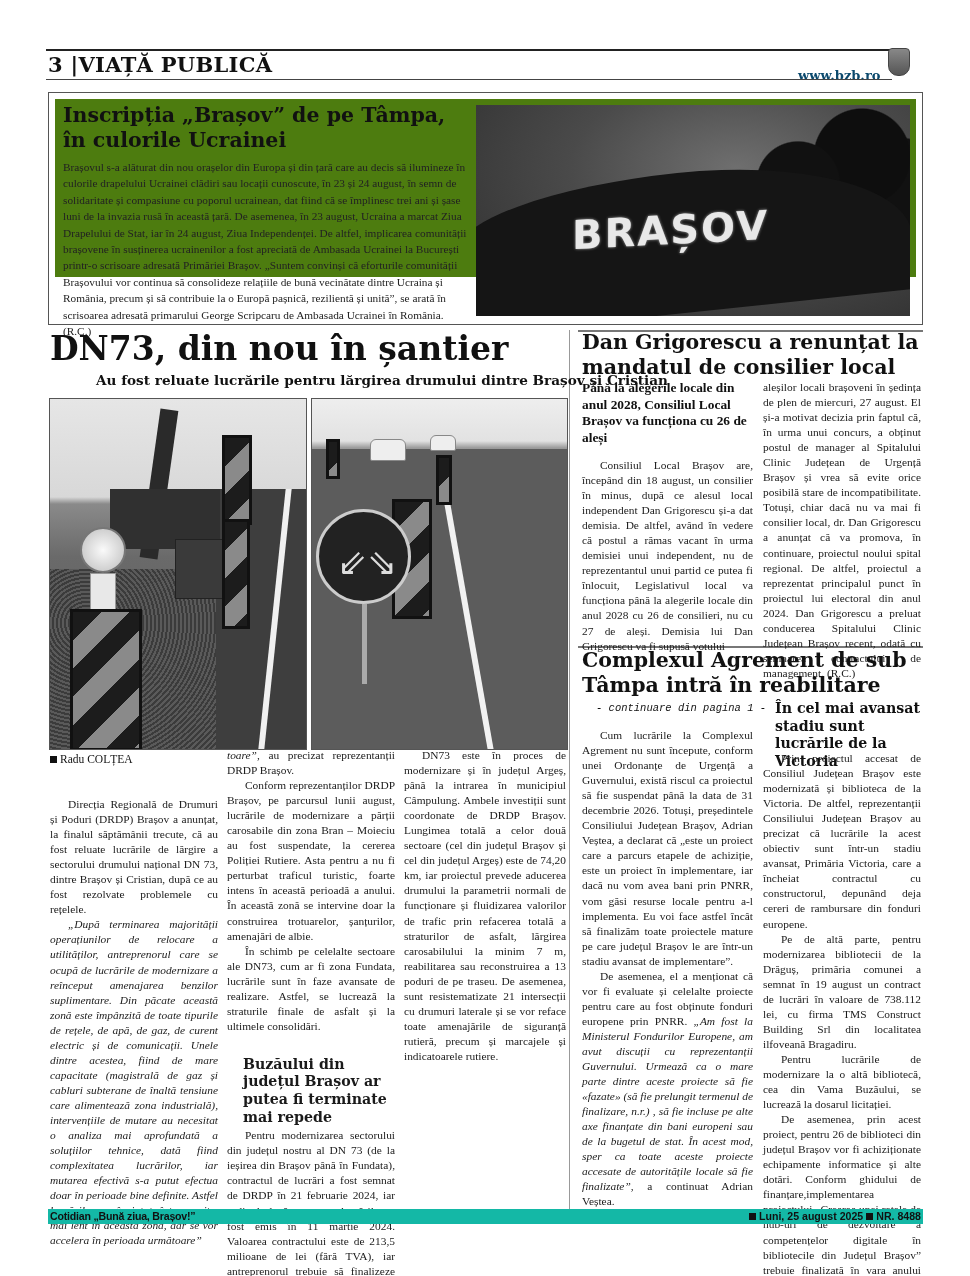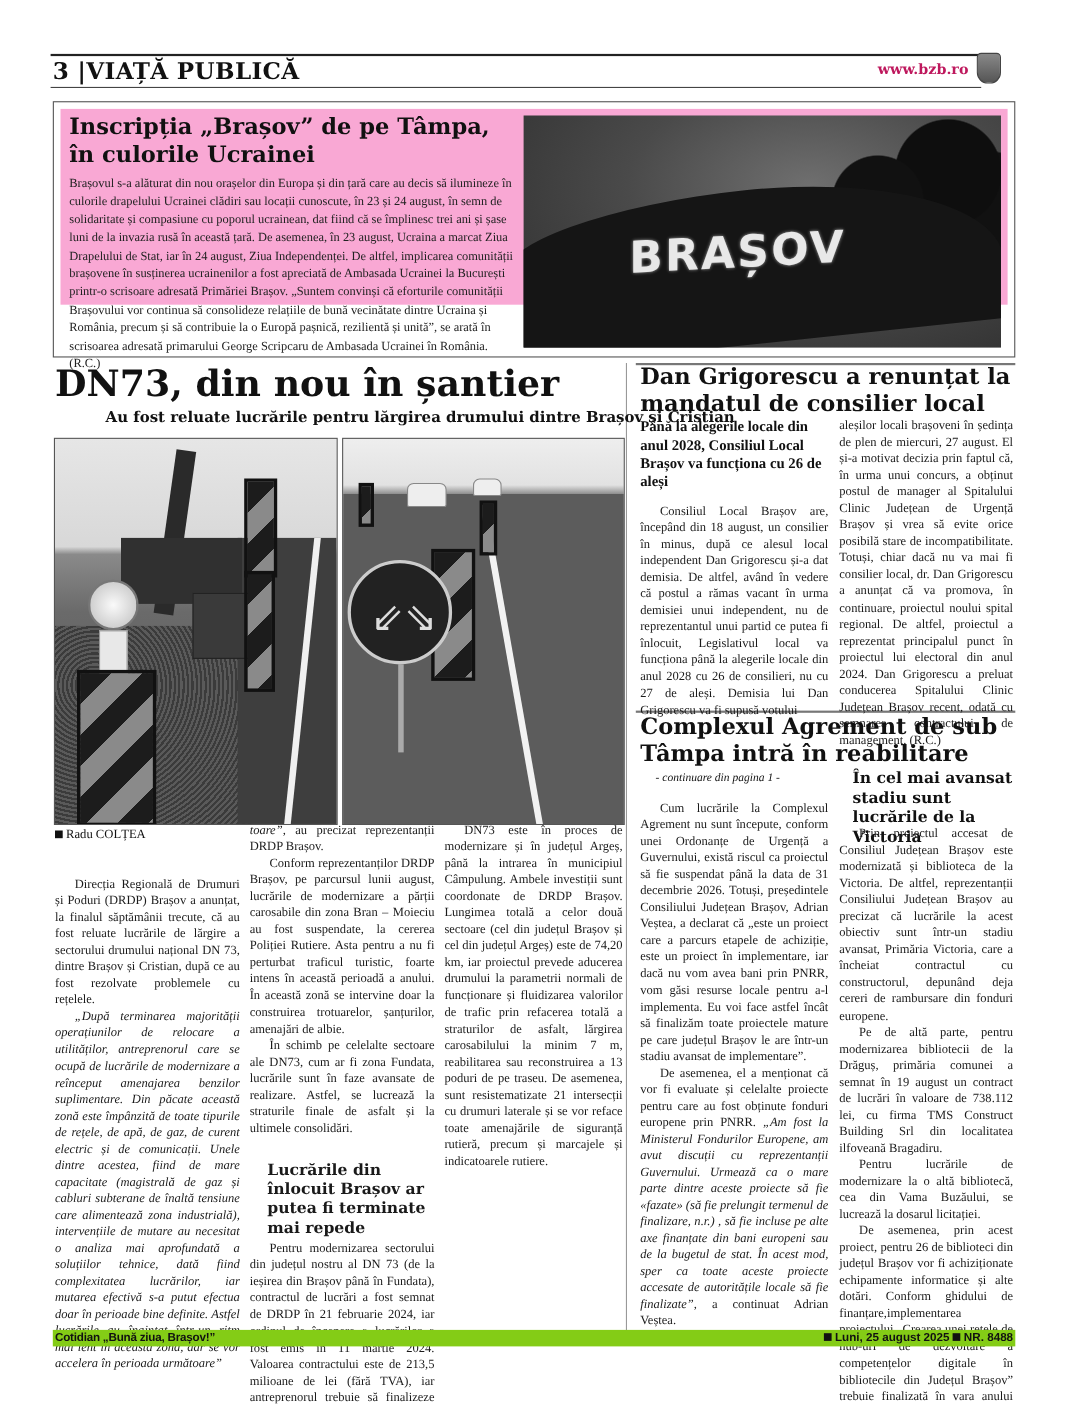--- a/index.html
+++ b/index.html
@@ -3,26 +3,26 @@
 <meta charset="utf-8">
 <style>
   * { box-sizing: border-box; margin: 0; padding: 0; }
   html, body { width: 970px; height: 1276px; background: #fff; overflow: hidden; }
   body { position: relative; font-family: "DejaVu Serif", "Liberation Serif", serif; color: #111; }
 
   
   .hdr-rule-top { position: absolute; left: 46px; top: 49px; width: 846px; height: 2px; background: #222; }
   .hdr-rule-bot { position: absolute; left: 46px; top: 79px; width: 846px; height: 1px; background: #444; }
   .section-title { position: absolute; left: 48px; top: 52px; font-size: 21px; font-weight: bold; letter-spacing: 0.3px; font-family: "DejaVu Serif", serif; }
-  .site-url { position: absolute; left: 798px; top: 56px; font-size: 13px; font-weight: bold; color: #be185d; font-family: "DejaVu Serif", serif; }
+  .site-url { position: absolute; left: 798px; top: 68px; font-size: 13px; font-weight: bold; color: #0c4a6e; font-family: "DejaVu Serif", serif; }
   .crest { position: absolute; left: 888px; top: 48px; width: 22px; height: 28px; background: linear-gradient(#888,#555); border-radius: 4px 4px 10px 10px; border: 1px solid #444; }
 
   
   .topbox { position: absolute; left: 48px; top: 92px; width: 875px; height: 233px; border: 1px solid #555; background: #fff; }
-  .topbox-inner { position: absolute; left: 6px; top: 6px; width: 861px; height: 178px; background: #f9a8d4; }
+  .topbox-inner { position: absolute; left: 6px; top: 6px; width: 861px; height: 178px; background: #4d7c0f; }
   .topbox h2 { position: absolute; left: 8px; top: 4px; width: 405px; font-size: 20.5px; line-height: 25px; font-weight: bold; }
   .topbox .lead { position: absolute; left: 8px; top: 60px; width: 405px; font-family: "Liberation Serif", serif; font-size: 11.3px; line-height: 16.4px; color: #222; text-align: left; }
   .photo-brasov { position: absolute; left: 421px; top: 6px; width: 434px; height: 211px; background: radial-gradient(ellipse at 60% 30%, #6f6f6f 0%, #4a4a4a 45%, #2d2d2d 100%); overflow: hidden; }
   .photo-brasov .hill { position: absolute; left: -10px; right: -10px; bottom: -20px; height: 140px; background: #151515; border-radius: 50% 50% 0 0 / 40% 60% 0 0; transform: rotate(-6deg); transform-origin: left bottom; }
   .photo-brasov .trees { position: absolute; right: 0; top: 0; width: 160px; height: 130px; background: radial-gradient(circle at 30% 60%, #111 0 30%, transparent 31%), radial-gradient(circle at 70% 40%, #0e0e0e 0 35%, transparent 36%), radial-gradient(circle at 90% 80%, #111 0 40%, transparent 41%); }
   .photo-brasov .sign { position: absolute; left: 96px; top: 102px; font-family: "DejaVu Sans", sans-serif; font-weight: bold; font-size: 40px; letter-spacing: 2px; color: #e8e8e8; transform: skewY(-3deg); text-shadow: 0 0 3px #aaa; }
 
   
   .vdiv { position: absolute; left: 569px; top: 330px; width: 1px; height: 880px; background: #999; }
   .hdiv-right1 { position: absolute; left: 578px; top: 330px; width: 345px; height: 2px; background: #777; }
@@ -62,27 +62,27 @@
   .col3 { left: 404px; top: 748px; width: 162px; }
 
   
   .gr-title { position: absolute; left: 582px; top: 330px; width: 340px; font-size: 20.5px; font-weight: bold; line-height: 25px; }
   .gr-sub { position: absolute; left: 582px; top: 380px; width: 176px; font-family: "Liberation Serif", serif; font-weight: bold; font-size: 13.4px; line-height: 16.6px; }
   .col4 { left: 582px; top: 458px; width: 171px; }
   .col5 { left: 763px; top: 380px; width: 158px; }
 
   
   .cx-title { position: absolute; left: 582px; top: 648px; width: 340px; font-size: 20.5px; font-weight: bold; line-height: 25px; }
-  .cx-cont { position: absolute; left: 596px; top: 702px; font-family: Liberation Serif, serif; font-style: italic; font-size: 10.5px; }
+  .cx-cont { position: absolute; left: 596px; top: 702px; font-family: Liberation Mono, monospace; font-style: italic; font-size: 10.5px; }
   .col6 { left: 582px; top: 728px; width: 171px; }
   .cx-h3 { position: absolute; left: 775px; top: 700px; width: 150px; font-family: "DejaVu Serif", serif; font-weight: bold; font-size: 14.2px; line-height: 17.6px; }
   .col7 { left: 763px; top: 751px; width: 158px; }
 
   
-  .footer { position: absolute; left: 48px; top: 1209px; width: 875px; height: 15px; background: #84cc16; }
+  .footer { position: absolute; left: 48px; top: 1209px; width: 875px; height: 15px; background: #14b8a6; }
   .footer-left { position: absolute; left: 2px; top: 0px; font-family: "Liberation Sans", sans-serif; font-weight: bold; font-size: 10.6px; line-height: 15px; letter-spacing: -0.2px; }
   .footer-right { position: absolute; right: 2px; top: 0px; font-family: "Liberation Sans", sans-serif; font-weight: bold; font-size: 10.6px; line-height: 15px; }
   .footer-right .sq { display: inline-block; width: 7px; height: 7px; background: #111; margin: 0 3px; vertical-align: middle; position: relative; top: -1px; }
 </style>
 </head>
 <body>
 
 <div class="hdr-rule-top"></div>
 <div class="section-title"><span>3</span> |<span>VIAȚĂ PUBLICĂ</span></div>
 <div class="site-url">www.bzb.ro</div>
@@ -142,21 +142,21 @@
 
 <div class="col col1">
   <p>Direcția Regională de Drumuri și Poduri (DRDP) Brașov a anunțat, la finalul săptămânii trecute, că au fost reluate lucrările de lărgire a sectorului drumului național DN 73, dintre Brașov și Cristian, după ce au fost rezolvate problemele cu rețelele.</p>
   <p><em>„După terminarea majorității operațiunilor de relocare a utilităților, antreprenorul care se ocupă de lucrările de modernizare a reînceput amenajarea benzilor suplimentare. Din păcate această zonă este împânzită de toate tipurile de rețele, de apă, de gaz, de curent electric și de comunicații. Unele dintre acestea, fiind de mare capacitate (magistrală de gaz și cabluri subterane de înaltă tensiune care alimentează zona industrială), intervențiile de mutare au necesitat o analiza mai aprofundată a soluțiilor tehnice, dată fiind complexitatea lucrărilor, iar mutarea efectivă s-a putut efectua doar în perioade bine definite. Astfel lucrările au înaintat într-un ritm mai lent în această zonă, dar se vor accelera în perioada următoare”</em></p>
 </div>
 
 <div class="col col2">
   <p style="text-indent:0"><em>toare”</em><span>, au precizat reprezentanții DRDP Brașov.</span></p>
   <p>Conform reprezentanților DRDP Brașov, pe parcursul lunii august, lucrările de modernizare a părții carosabile din zona Bran – Moieciu au fost suspendate, la cererea Poliției Rutiere. Asta pentru a nu fi perturbat traficul turistic, foarte intens în această perioadă a anului. În această zonă se intervine doar la construirea trotuarelor, șanțurilor, amenajări de albie.</p>
   <p>În schimb pe celelalte sectoare ale DN73, cum ar fi zona Fundata, lucrările sunt în faze avansate de realizare. Astfel, se lucrează la straturile finale de asfalt și la ultimele consolidări.</p>
-  <h3 style="margin-top:22px">Lucrările din înlocuit Brașov ar putea fi terminate mai repede</h3>
+  <h3 style="margin-top:22px">Buzăului din județul Brașov ar putea fi terminate mai repede</h3>
   <p>Pentru modernizarea sectorului din județul nostru al DN 73 (de la ieșirea din Brașov până în Fundata), contractul de lucrări a fost semnat de DRDP în 21 februarie 2024, iar ordinul de începere a lucrărilor a fost emis în 11 martie 2024. Valoarea contractului este de 213,5 milioane de lei (fără TVA), iar antreprenorul trebuie să finalizeze proiectul până în primăvara anului viitor. Reprezentanții DRDP Brașov spun că există șanse reale ca lucrările să se termine până la finalul acestui an.</p>
 </div>
 
 <div class="col col3">
   <p style="margin-top:0">DN73 este în proces de modernizare și în județul Argeș, până la intrarea în municipiul Câmpulung. Ambele investiții sunt coordonate de DRDP Brașov. Lungimea totală a celor două sectoare (cel din județul Brașov și cel din județul Argeș) este de 74,20 km, iar proiectul prevede aducerea drumului la parametrii normali de funcționare și fluidizarea valorilor de trafic prin refacerea totală a straturilor de asfalt, lărgirea carosabilului la minim 7 m, reabilitarea sau reconstruirea a 13 poduri de pe traseu. De asemenea, sunt resistematizate 21 intersecții cu drumuri laterale și se vor reface toate amenajările de siguranță rutieră, precum și marcajele și indicatoarele rutiere.</p>
 </div>
 
 <h2 class="gr-title">Dan Grigorescu a renunțat la mandatul de consilier local</h2>
 <div class="gr-sub">Până la alegerile locale din anul 2028, Consiliul Local Brașov va funcționa cu 26 de aleși</div>
 <div class="col col4">

